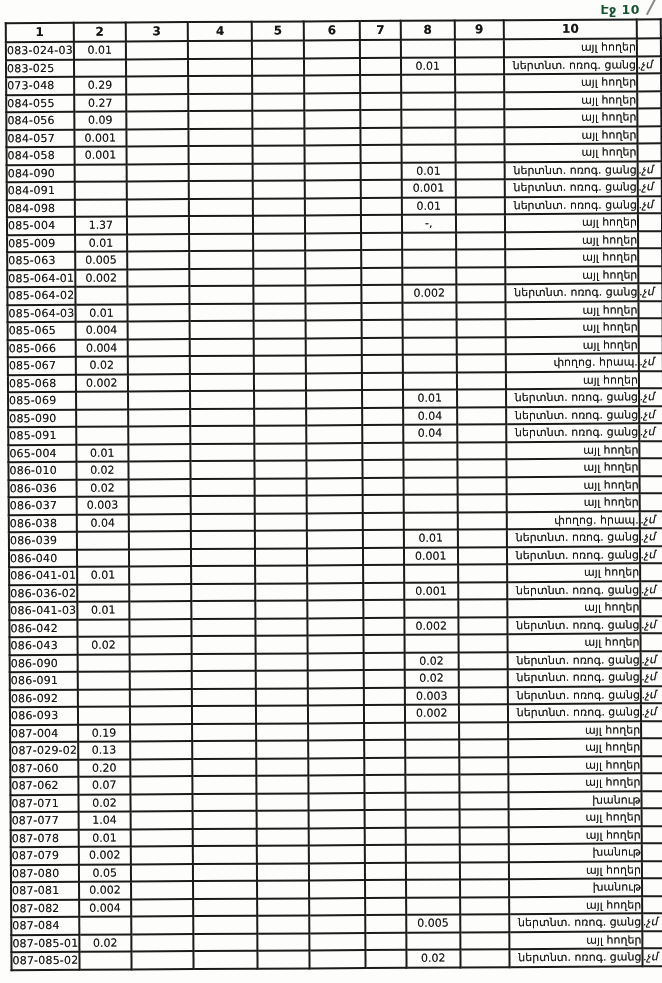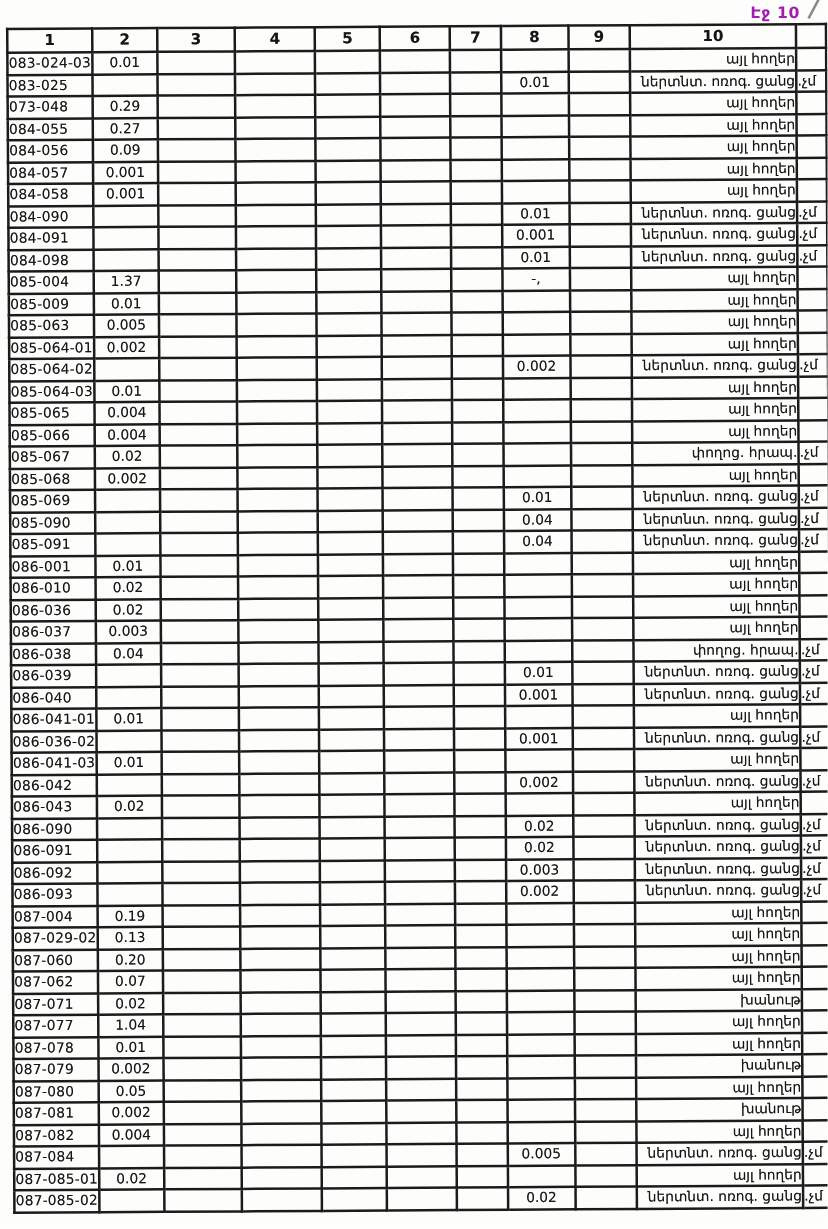--- a/index.html
+++ b/index.html
@@ -12,21 +12,21 @@
   .sheet{
     position:relative;
     width:662px;height:983px;
     background:#fdfdfc;
   }
   .page-label{
     position:absolute;
     top:2px;right:22px;
     font-size:12.5px;
     font-weight:bold;
-    color:#a21caf;
+    color:#14532d;
     letter-spacing:0.5px;
   }
   .corner-pen-mark{
     position:absolute;
     top:-6px;right:9px;
     width:2px;height:22px;
     background:#8a8a8a;
     transform:rotate(28deg);
   }
   table.parcels{
@@ -67,20 +67,21 @@
   th.c1,th.c2,th.c8,th.c10{text-align:center;padding-left:0;}
   td.note-cell, th.note-cell{
     width:22px;
     border:none;
     background:transparent;
     font-size:8px;
     text-align:left;
     padding-left:5px;
     color:#2c2c2c;
     text-shadow:none;
+    font-style:italic;
   }
 </style>
 </head>
 <body>
 
 <div class="sheet">
   <div class="corner-pen-mark"></div>
   <div class="page-label">Էջ 10</div>
   <table class="parcels">
     <thead>
@@ -392,21 +393,21 @@
           <td class="c4"></td>
           <td class="c5"></td>
           <td class="c6"></td>
           <td class="c7"></td>
           <td class="c8">0.04</td>
           <td class="c9"></td>
           <td class="c10">ներտնտ. ոռոգ. ցանց</td>
           <td class="note-cell">.չմ</td>
         </tr>
         <tr>
-          <td class="c1">086-001</td>
+          <td class="c1">065-004</td>
           <td class="c2">0.01</td>
           <td class="c3"></td>
           <td class="c4"></td>
           <td class="c5"></td>
           <td class="c6"></td>
           <td class="c7"></td>
           <td class="c8"></td>
           <td class="c9"></td>
           <td class="c10">այլ հողեր</td>
           <td class="note-cell"></td>

